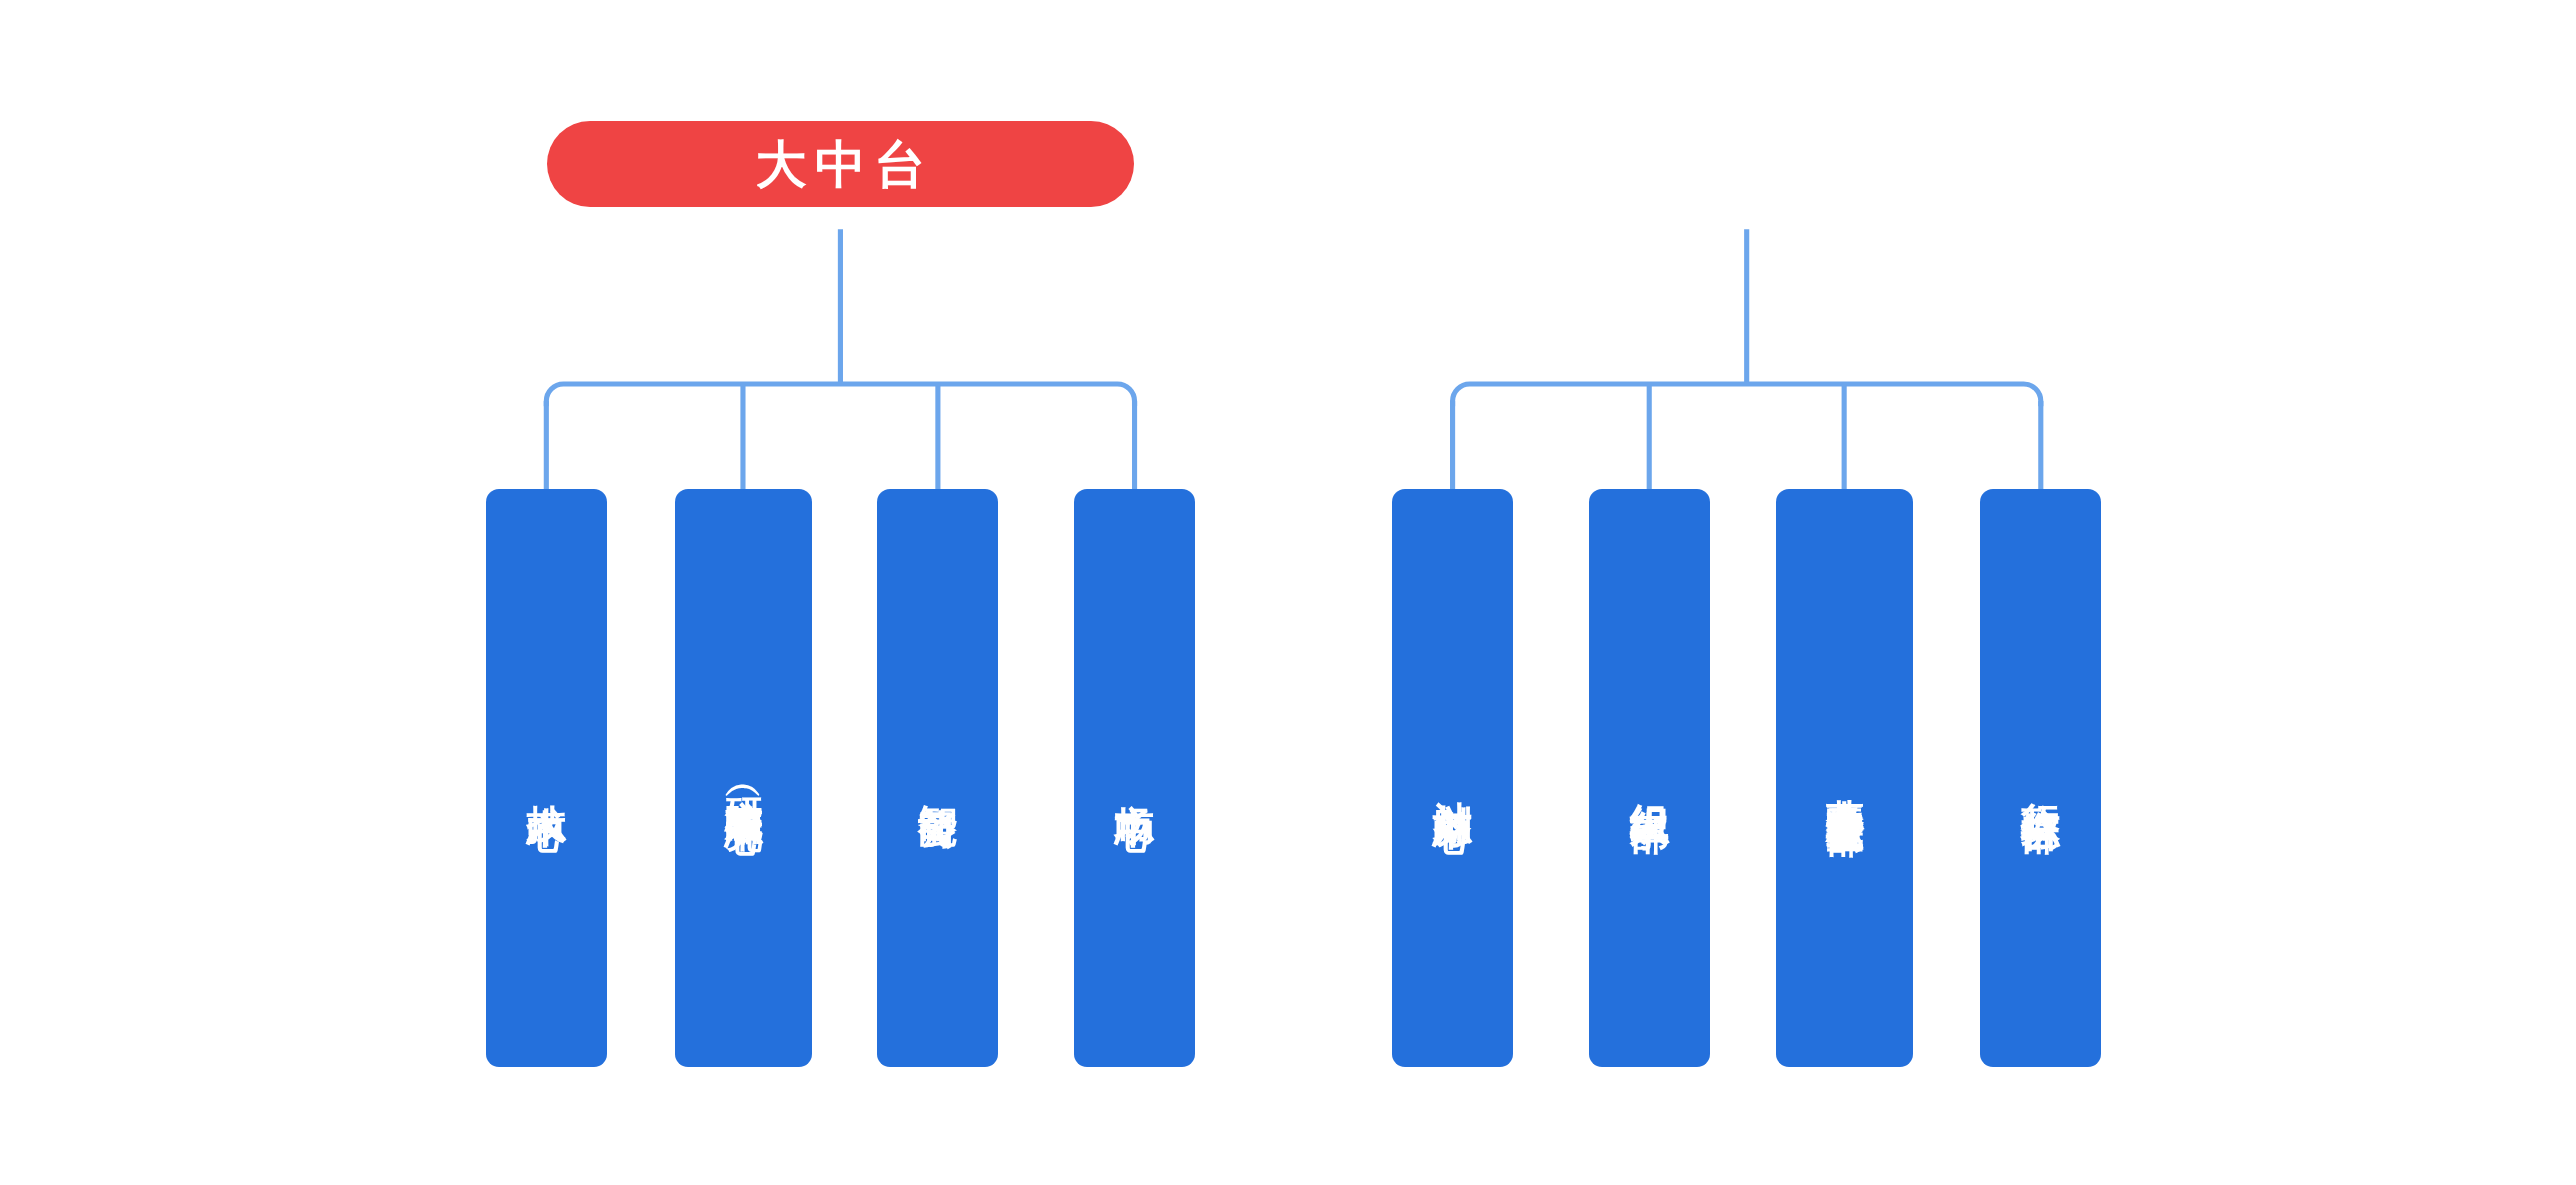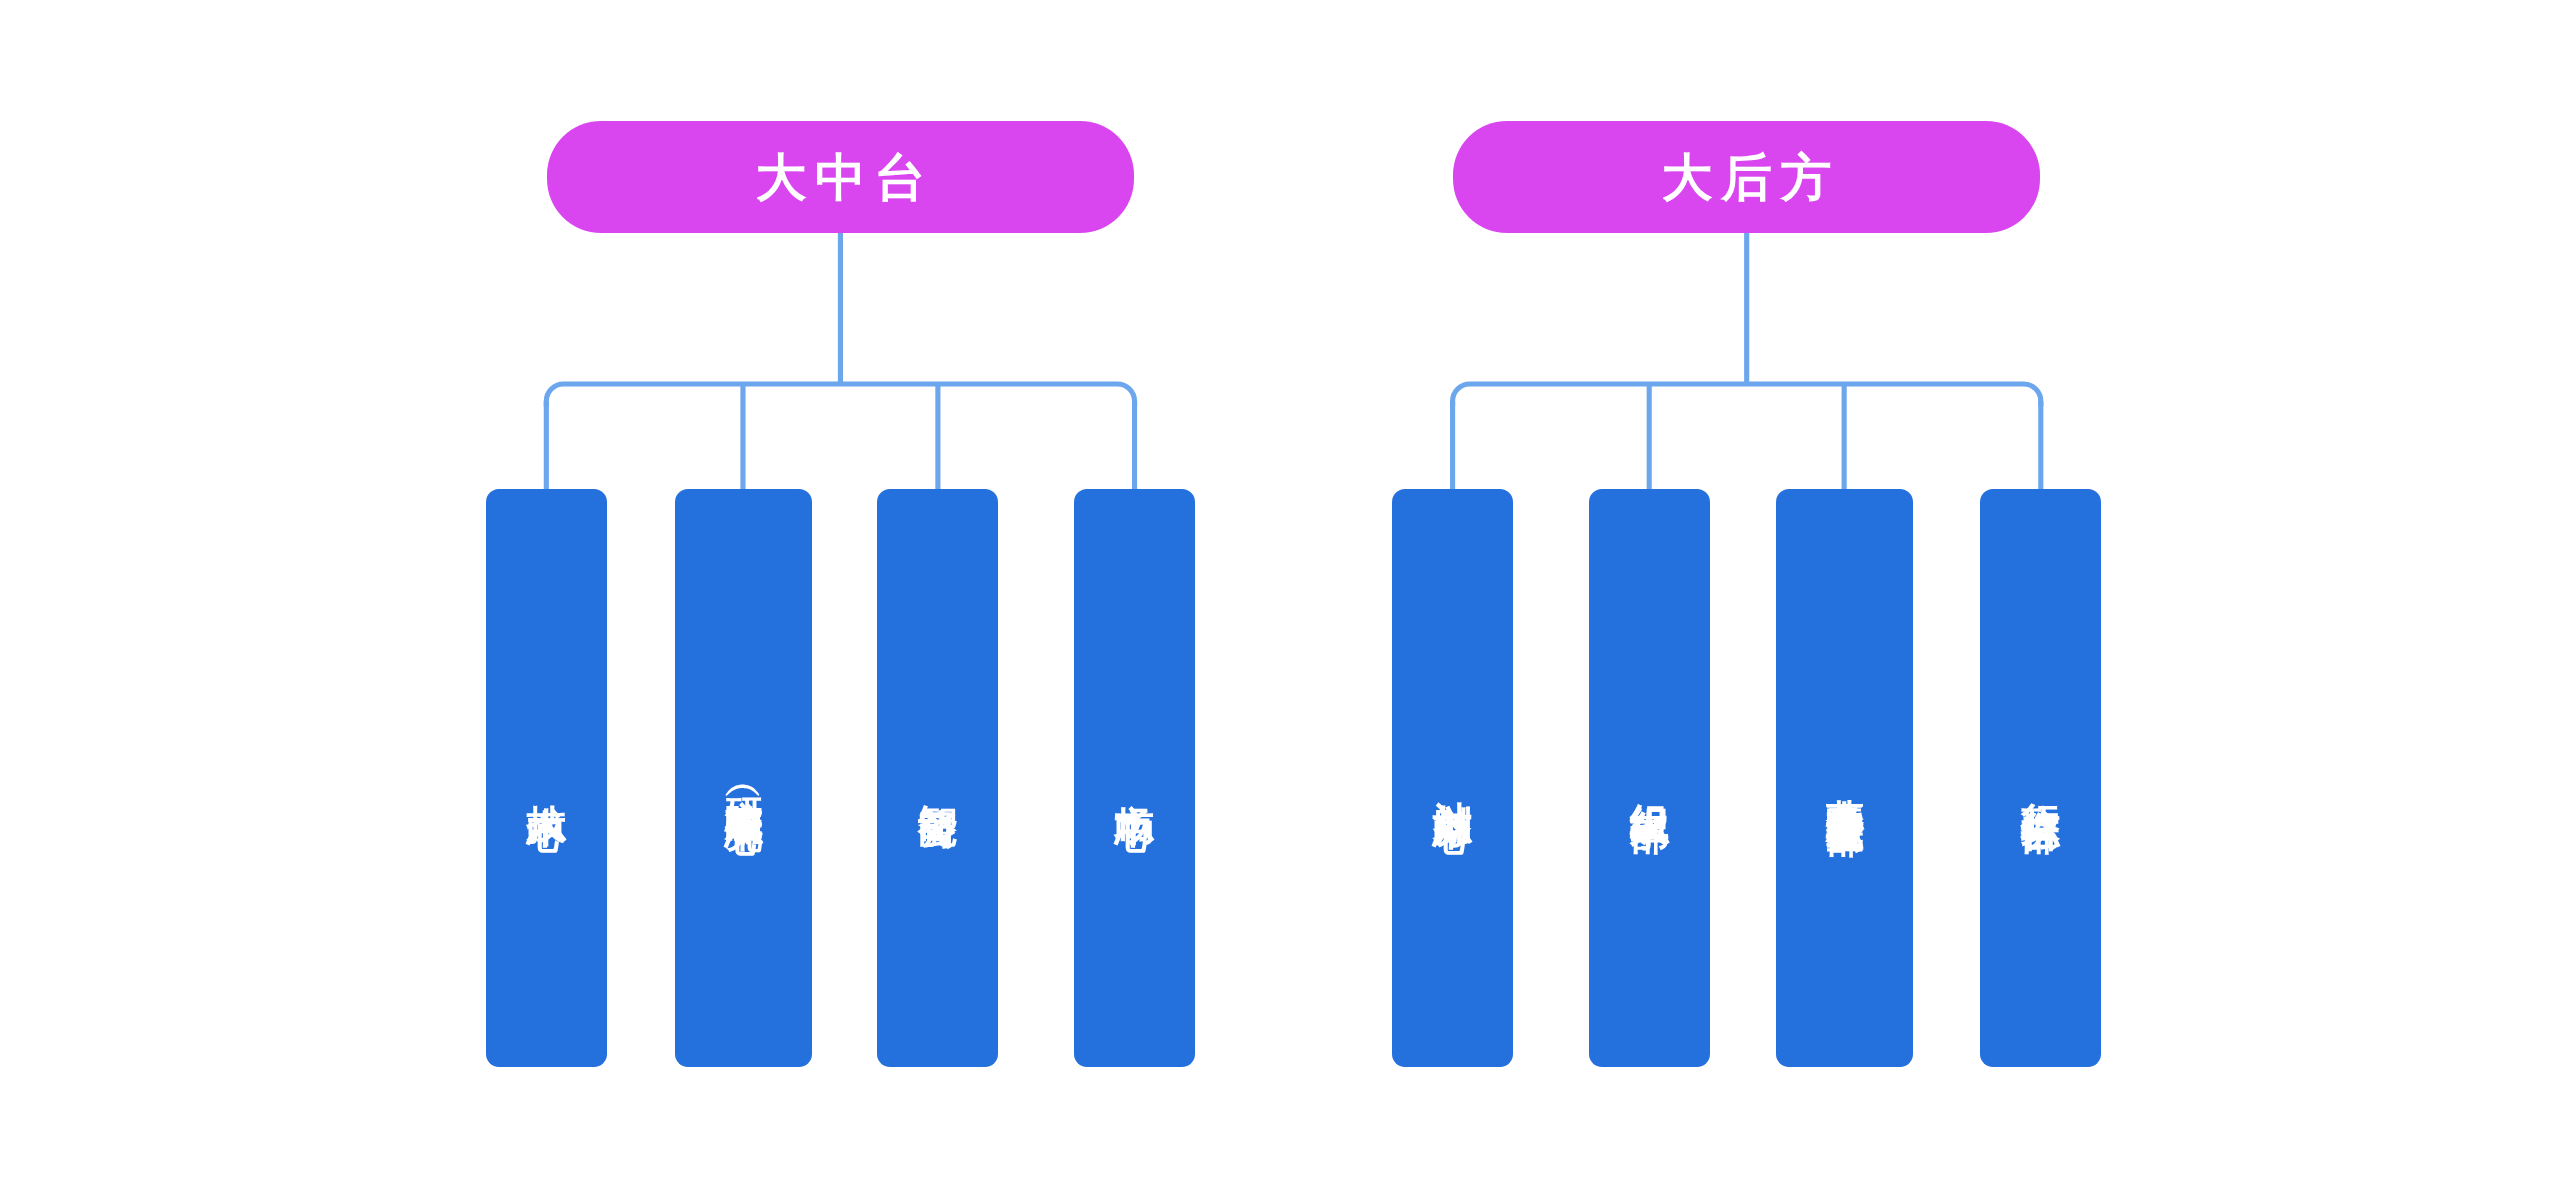--- a/index.html
+++ b/index.html
@@ -11,22 +11,22 @@
     overflow:hidden;
   }
   #org-canvas{position:relative;width:2576px;height:1186px;}
 
   
   .wires{position:absolute;left:0;top:0;width:2576px;height:1186px;pointer-events:none;}
 
   
   .root-pill{
     position:absolute;
-    height:112px;
-    background:#d946ef;
+    height:86px;
+    background:#ef4444;
     border-radius:54px;
     display:flex;align-items:center;justify-content:center;
     box-sizing:border-box;
   }
   .root-label{
     color:#ffffff;
     font-size:51px;
     font-weight:700;
     letter-spacing:8.5px;
     text-indent:8.5px;
@@ -102,23 +102,20 @@
   </div>
 
   <div class="leaf" style="left:877px;">
     <span class="vtext">智能公司</span>
   </div>
 
   <div class="leaf" style="left:1074px;">
     <span class="vtext">市场中心</span>
   </div>
 
-  <div class="root-pill" style="left:1453px;top:121px;width:587px;">
-    <span class="root-label">大后方</span>
-  </div>
 
   <div class="leaf" style="left:1392px;">
     <span class="vtext">计划财务中心</span>
   </div>
 
   <div class="leaf" style="left:1589px;">
     <span class="vtext">组织人事部</span>
   </div>
 
   <div class="leaf wide" style="left:1776px;">

